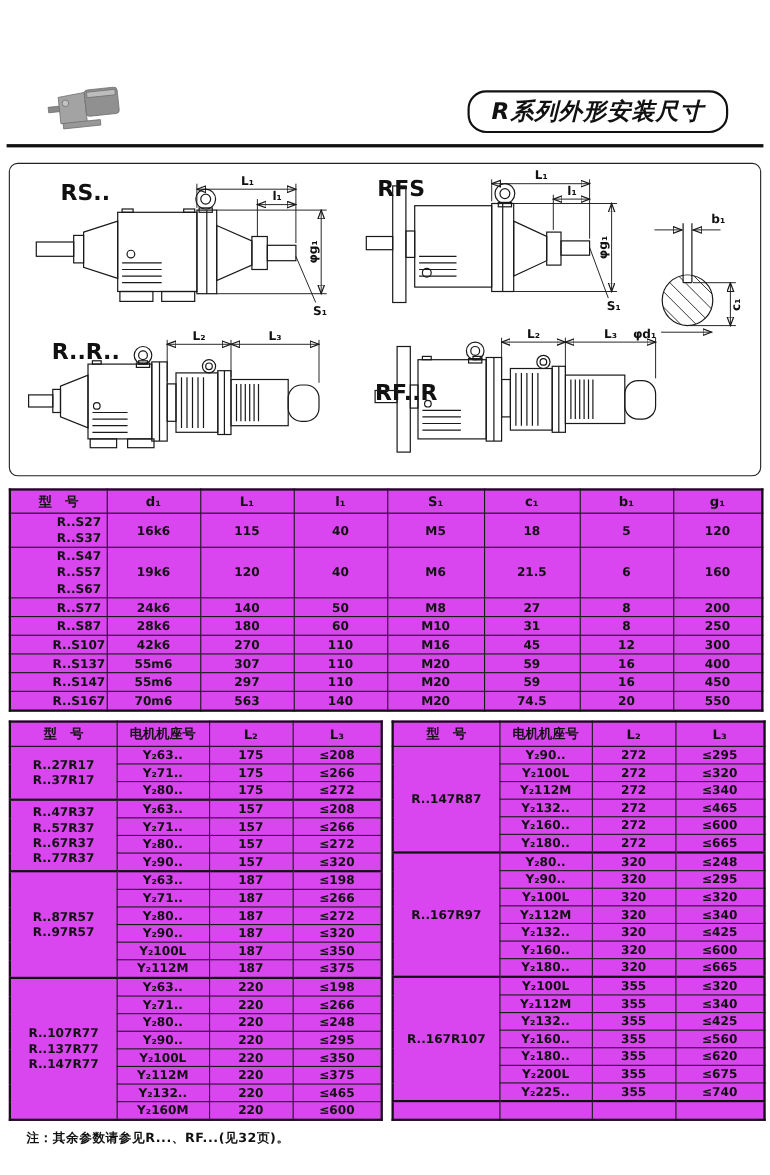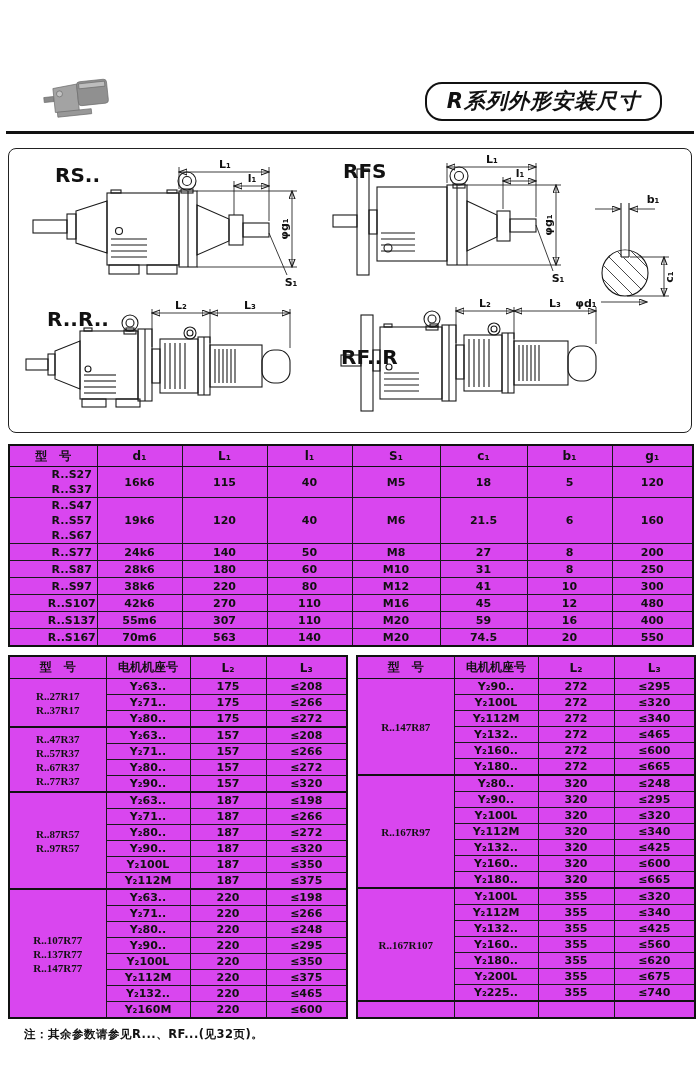--- a/index.html
+++ b/index.html
@@ -32,21 +32,21 @@
     font-size:11px;font-weight:bold;overflow:hidden;}
   th{font-size:12px;}
   .t1{width:684px;margin-top:11px;border:2px solid #111;}
   .t1 th{height:20px;border-bottom:1.5px solid #111;}
   .t1 td{height:16px;}
   .t1 .model-cell div{line-height:15px;padding-left:37px;}
   .t2wrap{display:flex;gap:8px;margin-top:8px;}
   .t2{width:338px;border:2px solid #111;}
   .t2 th{height:21px;border-bottom:1.5px solid #111;}
   .t2 td{height:15px;}
-  .t2 .model-cell div{line-height:14px;font-family:Liberation Serif, serif;}
+  .t2 .model-cell div{line-height:14px;}
   .t2 tr.group-start td{border-top:2px solid #111;}
 
   .note{margin-top:8px;font-size:11.5px;font-weight:bold;letter-spacing:0.5px;margin-left:16px;}
 </style>
 </head>
 <body>
 
 <div class="page">
 
   <div class="header">
@@ -360,56 +360,56 @@
             <td>28k6</td>
             <td>180</td>
             <td>60</td>
             <td>M10</td>
             <td>31</td>
             <td>8</td>
             <td>250</td>
           </tr>
           <tr>
             <td class="model-cell">
-              <div>R..S97</div>
-            </td>
-            <td>38k6</td>
-            <td>220</td>
-            <td>80</td>
-            <td>M12</td>
-            <td>41</td>
-            <td>10</td>
-            <td>300</td>
-          </tr>
-          <tr>
-            <td class="model-cell">
               <div>R..S107</div>
             </td>
             <td>42k6</td>
             <td>270</td>
             <td>110</td>
             <td>M16</td>
             <td>45</td>
             <td>12</td>
-            <td>480</td>
+            <td>300</td>
           </tr>
           <tr>
             <td class="model-cell">
               <div>R..S137</div>
             </td>
             <td>55m6</td>
             <td>307</td>
             <td>110</td>
             <td>M20</td>
             <td>59</td>
             <td>16</td>
             <td>400</td>
           </tr>
           <tr>
             <td class="model-cell">
+              <div>R..S147</div>
+            </td>
+            <td>55m6</td>
+            <td>297</td>
+            <td>110</td>
+            <td>M20</td>
+            <td>59</td>
+            <td>16</td>
+            <td>450</td>
+          </tr>
+          <tr>
+            <td class="model-cell">
               <div>R..S167</div>
             </td>
             <td>70m6</td>
             <td>563</td>
             <td>140</td>
             <td>M20</td>
             <td>74.5</td>
             <td>20</td>
             <td>550</td>
           </tr>

